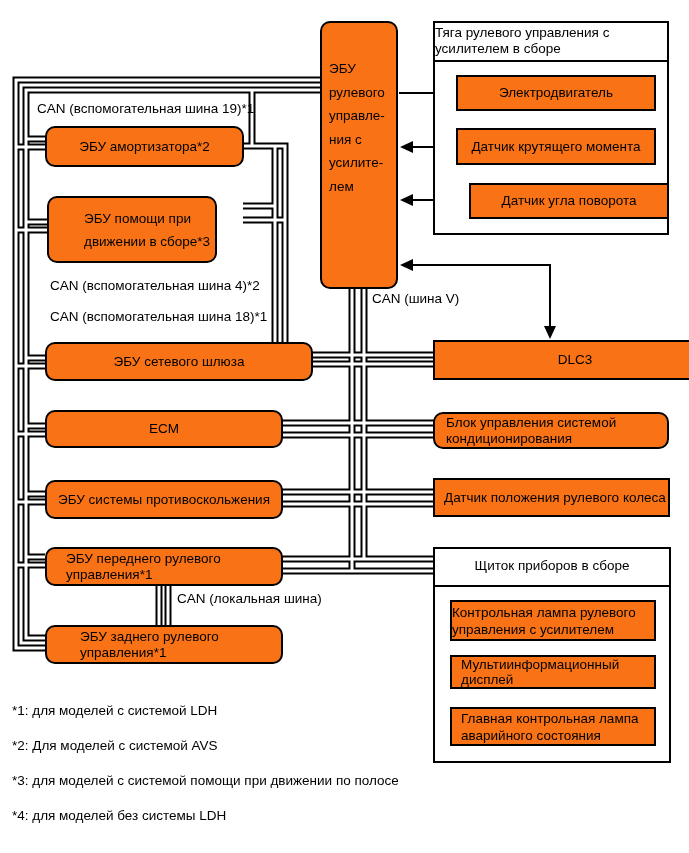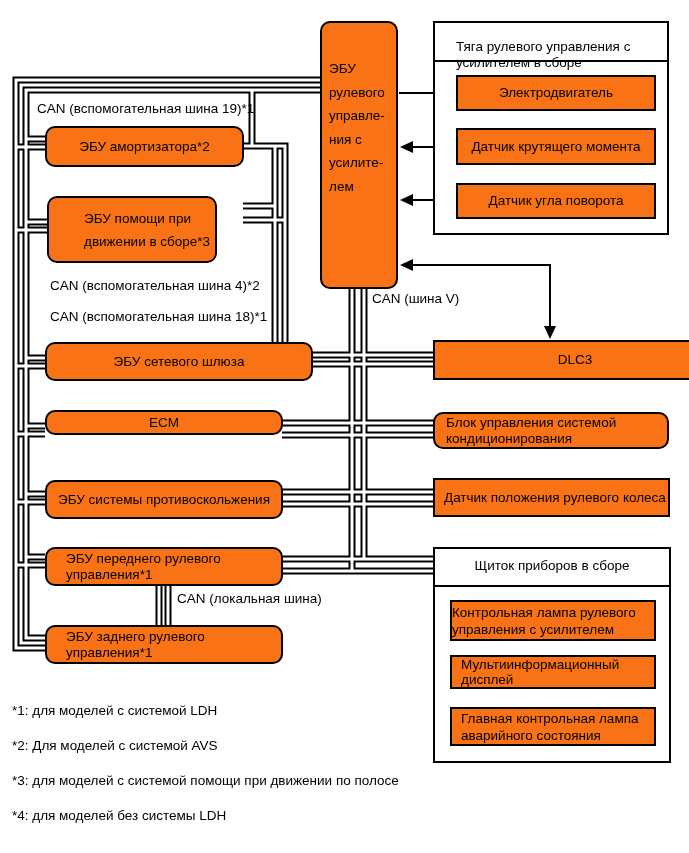--- a/index.html
+++ b/index.html
@@ -114,53 +114,53 @@
 
   <div class="box rounded left-text" style="left:47px; top:196px; width:170px; height:67px; padding-left:35px; line-height:23px;">
     <div>ЭБУ помощи при</div>
     <div>движении в сборе*3</div>
   </div>
 
   <div class="box rounded center-text" style="left:45px; top:342px; width:268px; height:39px;">
     <span>ЭБУ сетевого шлюза</span>
   </div>
 
-  <div class="box rounded center-text" style="left:45px; top:410px; width:238px; height:25px;">
+  <div class="box rounded center-text" style="left:45px; top:410px; width:238px; height:38px;">
     <span>ECM</span>
   </div>
 
   <div class="box rounded center-text" style="left:45px; top:480px; width:238px; height:39px;">
     <span>ЭБУ системы противоскольжения</span>
   </div>
 
   <div class="box rounded left-text" style="left:45px; top:547px; width:238px; height:39px; padding-left:19px;">
     <div>ЭБУ переднего рулевого</div>
     <div>управления*1</div>
   </div>
 
-  <div class="box rounded left-text" style="left:45px; top:625px; width:238px; height:39px; padding-left:19px;">
+  <div class="box rounded left-text" style="left:45px; top:625px; width:238px; height:39px; padding-left:33px;">
     <div>ЭБУ заднего рулевого</div>
     <div>управления*1</div>
   </div>
 
   <div class="group" style="left:433px; top:21px; width:236px; height:214px;">
-    <div class="group-title" style="top:16px; padding-left:21px;">
+    <div class="group-title" style="top:2px; ">
       <div>Тяга рулевого управления с</div>
       <div>усилителем в сборе</div>
     </div>
     <div class="group-divider" style="top:37px;"></div>
   </div>
 
   <div class="box center-text" style="left:456px; top:75px; width:200px; height:36px;">
     <span>Электродвигатель</span>
   </div>
   <div class="box center-text" style="left:456px; top:128px; width:200px; height:37px;">
     <span>Датчик крутящего момента</span>
   </div>
-  <div class="box center-text" style="left:456px; top:183px; width:200px; height:36px;">
+  <div class="box center-text" style="left:469px; top:183px; width:200px; height:36px;">
     <span>Датчик угла поворота</span>
   </div>
 
   <div class="box center-text" style="left:433px; top:340px; width:284px; height:40px;">
     <span>DLC3</span>
   </div>
 
   <div class="box rounded left-text" style="left:433px; top:412px; width:236px; height:37px; padding-left:11px;">
     <div>Блок управления системой</div>
     <div>кондиционирования</div>

